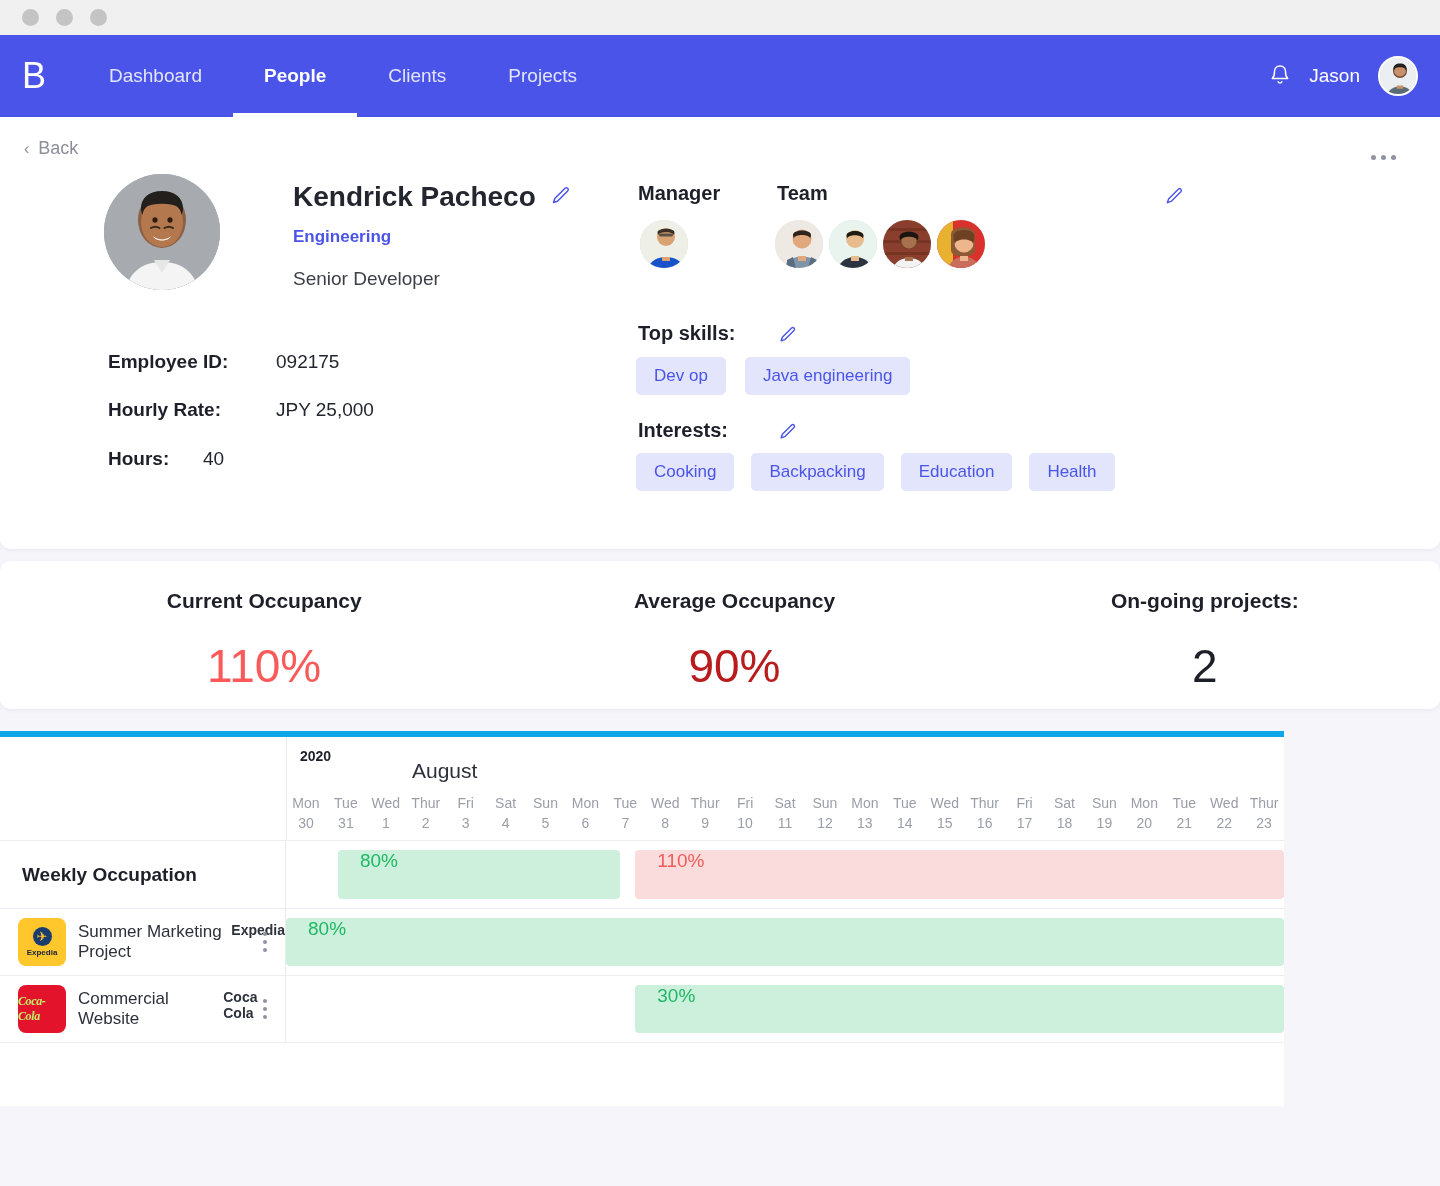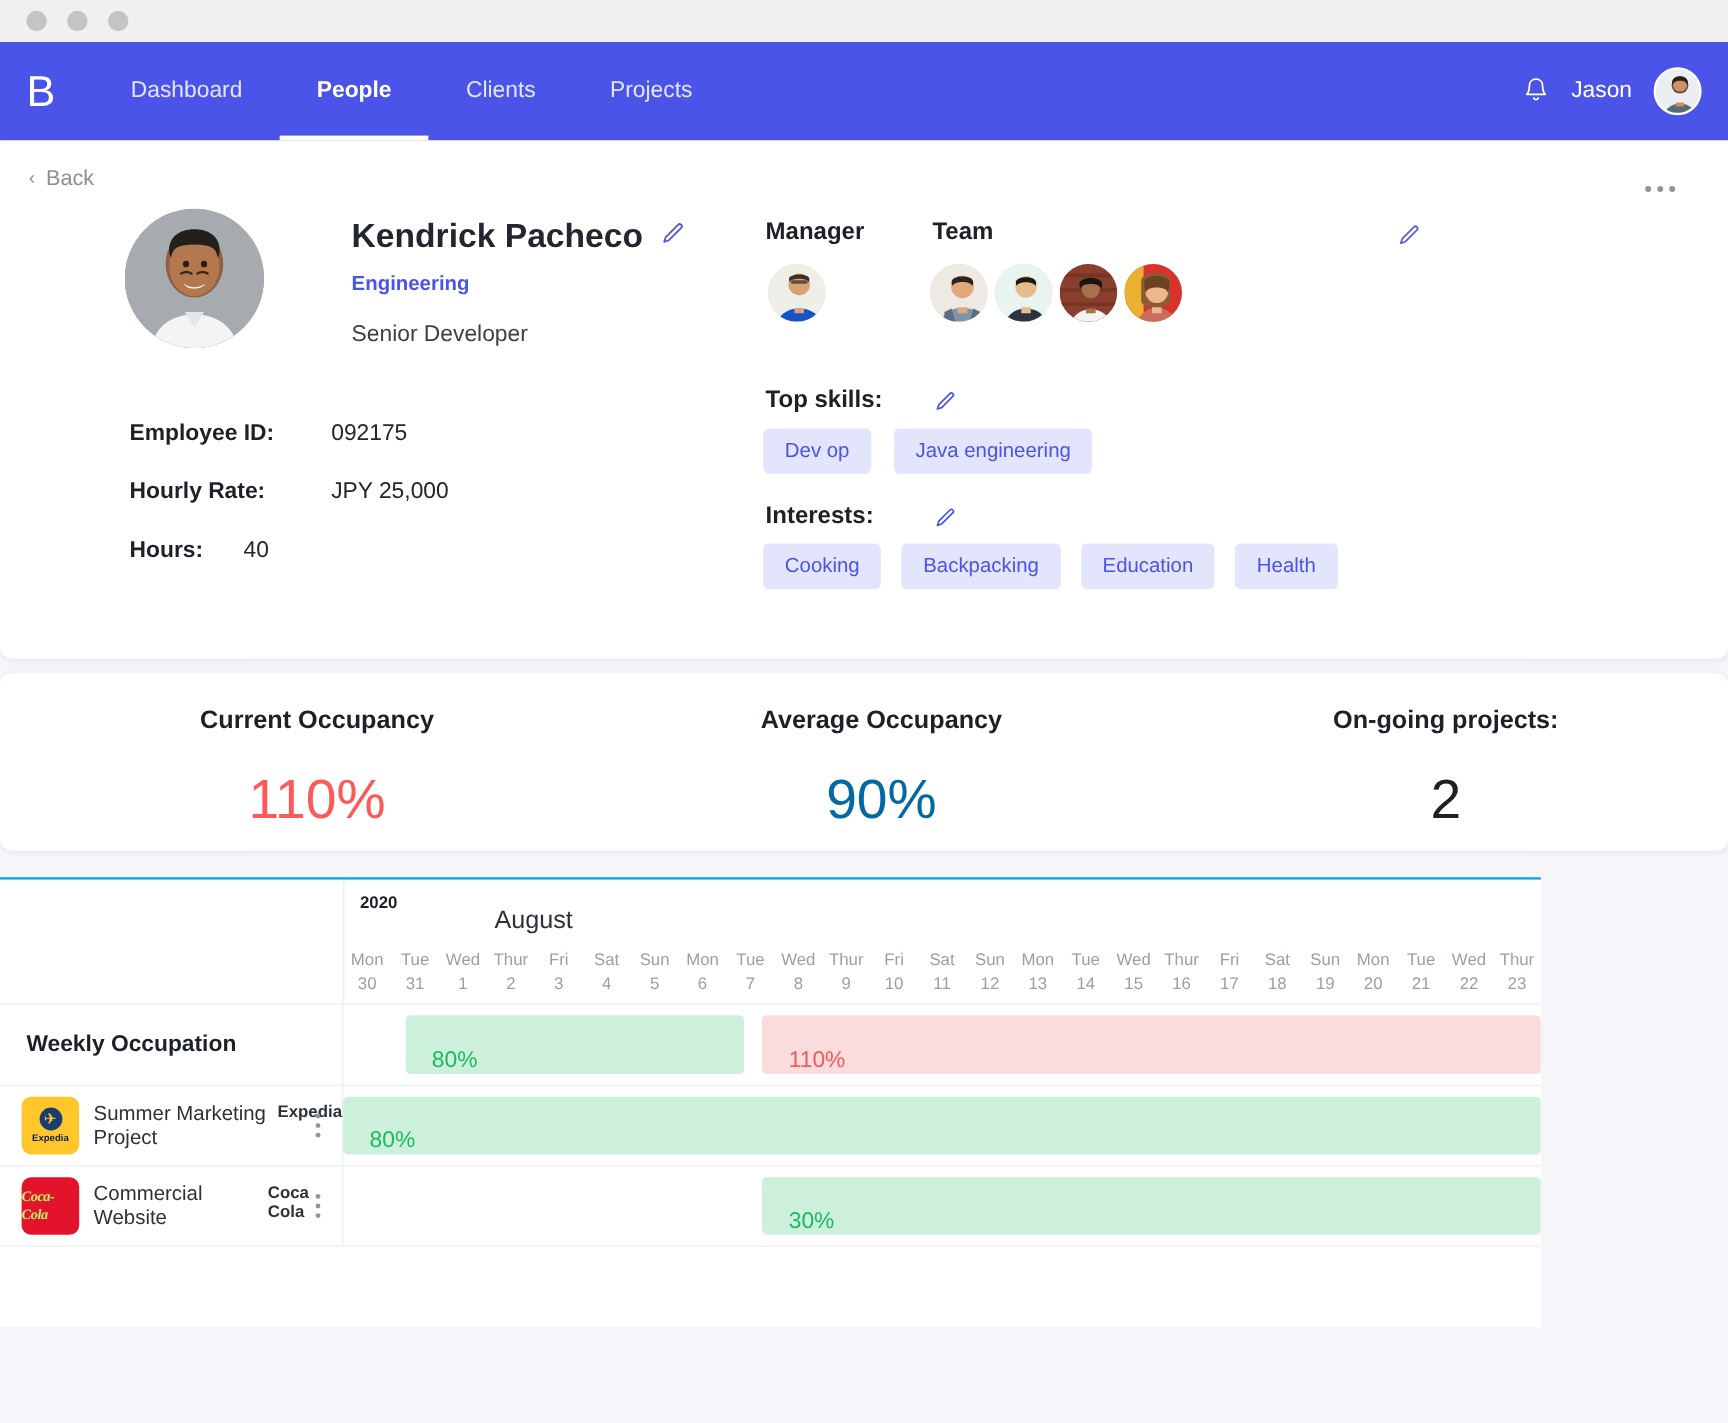--- a/index.html
+++ b/index.html
@@ -110,21 +110,21 @@
 
   
   #stats-card { top: 561px; left: 0; width: 1440px; height: 148px; border-radius: 10px; padding-left: 29px; }
   .stats { display: flex; width: 100%; height: 100%; }
   .stat { flex: 1; display: flex; flex-direction: column; align-items: center; padding-top: 28px; }
   .stat .st-label { font-size: 21px; font-weight: bold; color: #1d2028; }
   .stat .st-value { font-size: 46px; margin-top: 26px; font-weight: normal; }
 
   
   #timeline { position: absolute; top: 731px; left: 0; width: 1284px; height: 375px; background: #fff;
-              border-top: 2px solid #0ea5e9; }
+              border-top: 6px solid #0ea5e9; }
   .tl-head { position: relative; height: 104px; border-bottom: 1px solid #eceef3; }
   .tl-left-border { position: absolute; top: 0; bottom: 0; left: 286px; width: 1px; background: #e9ebf0; }
   .year { position: absolute; top: 11px; left: 300px; font-size: 14px; font-weight: bold; color: #1d2028; }
   .month { position: absolute; top: 22px; left: 412px; font-size: 21px; color: #2d313a; }
   .days { position: absolute; left: 286px; right: 0; top: 56px; display: flex; }
   .day { flex: 1; text-align: center; color: #9a9ea8; font-size: 14px; line-height: 20px; }
   .day .dn { display: block; }
 
   .tl-row { position: relative; border-bottom: 1px solid #eceef3; display: flex; }
   .tl-rowlabel {
@@ -150,21 +150,21 @@
                          display: flex; align-items: center; justify-content: center;
                          color: #ffc72c; font-size: 13px; line-height: 1; }
   .logo-expedia .wt { font-size: 8px; font-weight: bold; color: #15223c; }
   .logo-coke { background: #e3132c; }
   .logo-coke .ct { color: #bef264; font-family: "Liberation Serif", serif; font-style: italic;
                    font-weight: bold; font-size: 12px; letter-spacing: -0.4px; }
   .proj-text { margin-left: 12px; display: flex; flex-direction: row; gap: 4px; }
   .proj-name { font-size: 17px; color: #2d313a; }
   .proj-client { font-size: 14px; font-weight: bold; color: #2d313a; }
 
-  .bar { position: absolute; top: 9px; bottom: 9px; display: flex; align-items: flex-end;
+  .bar { position: absolute; top: 9px; bottom: 9px; display: flex; align-items: flex-start;
          border-radius: 4px; padding-left: 22px; font-size: 19px; }
   .bar-green { background: #cdf0dd; color: #1fb863; }
   .bar-red   { background: #fbdcdc; color: #f25b5b; }
 
   .footer-space { position: absolute; top: 1106px; left: 0; width: 1440px; height: 80px; background: #f6f6fa; }
 </style>
 </head>
 <body>
 
 <div id="app">
@@ -342,21 +342,21 @@
   </div>
 
   <div class="card" id="stats-card">
     <div class="stats">
       <div class="stat">
         <div class="st-label">Current Occupancy</div>
         <div class="st-value" id="stat-v0" style="color: rgb(252, 90, 90);">110%</div>
       </div>
       <div class="stat">
         <div class="st-label">Average Occupancy</div>
-        <div class="st-value" id="stat-v1" style="color: #0369a1;">90%</div>
+        <div class="st-value" id="stat-v1" style="color: #b91c1c;">90%</div>
       </div>
       <div class="stat">
         <div class="st-label">On-going projects:</div>
         <div class="st-value" id="stat-v2" style="color: rgb(29, 32, 40);">2</div>
       </div>
     </div>
   </div>
 
   <div id="timeline">
     <div class="tl-head">

